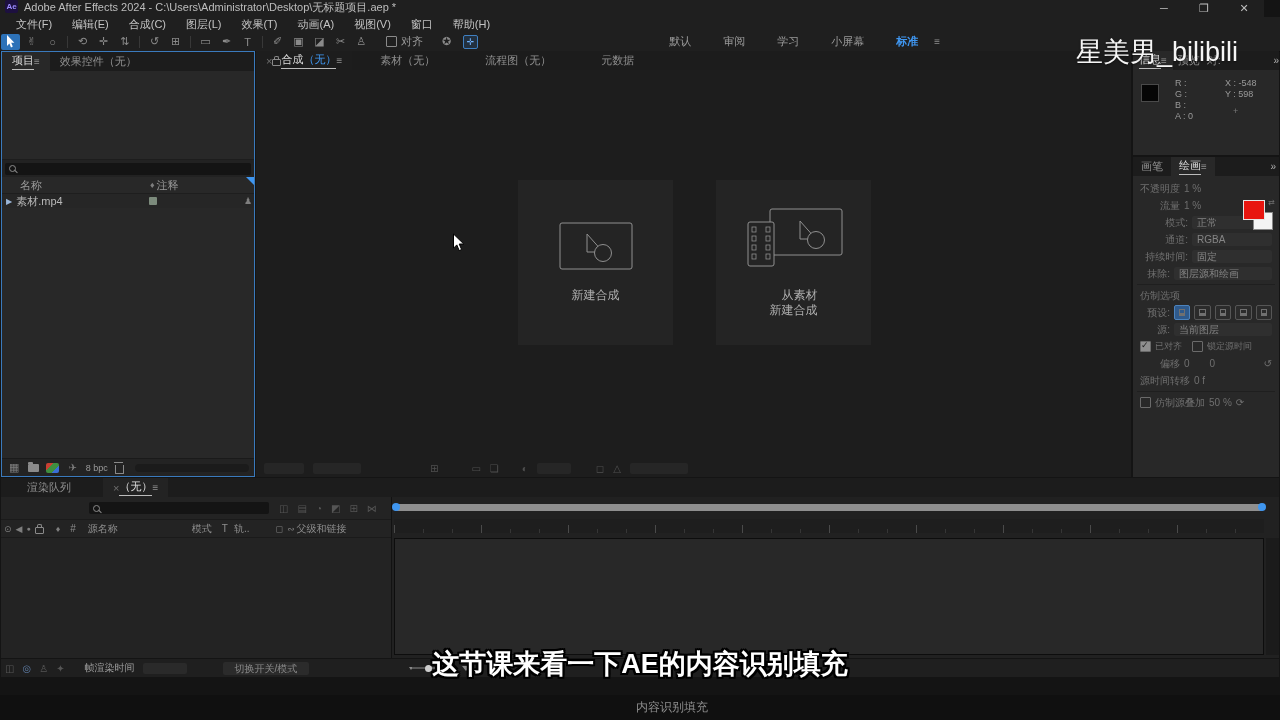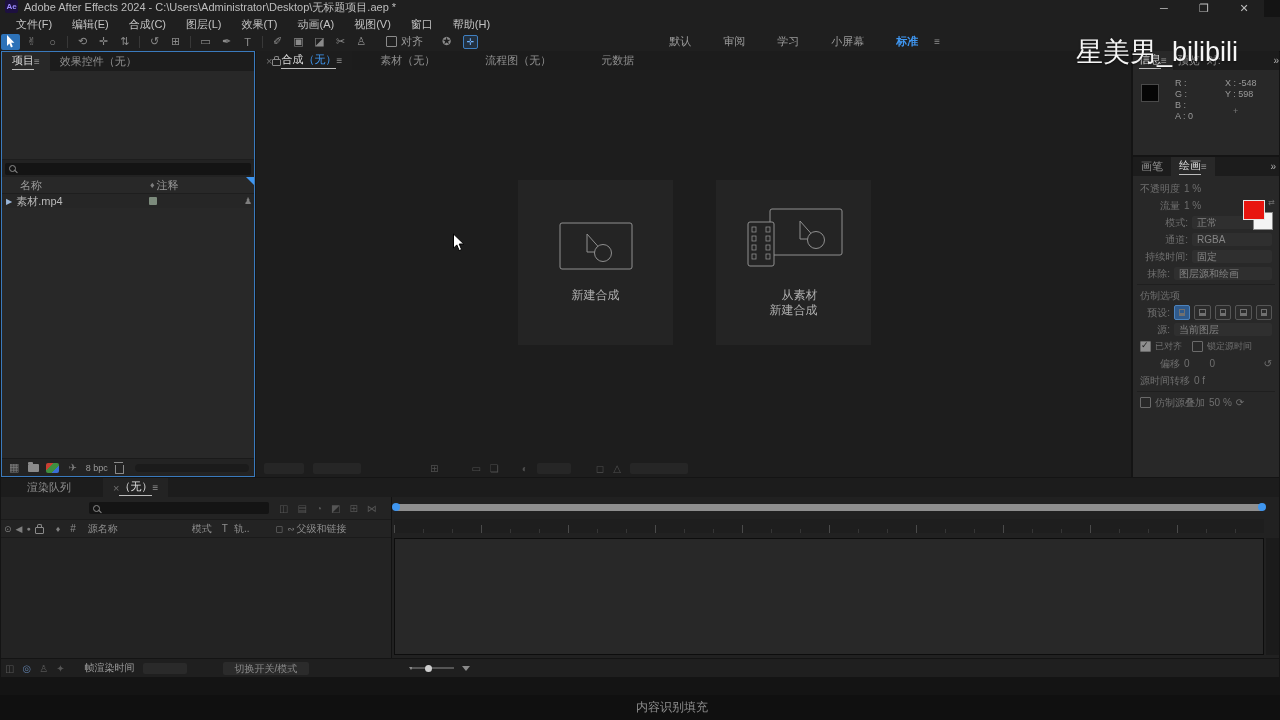--- a/index.html
+++ b/index.html
@@ -453,19 +453,20 @@
       <span class="ztrack"></span>
       <span class="tri lg"></span>
     </div>
   </div>
 
   <div id="statusbar" class="abs">
     <span>内容识别填充</span>
   </div>
 
   <div id="watermark" class="abs">星美男_bilibili</div>
+  <div id="subtitle" class="abs">这节课来看一下AE的内容识别填充</div>
   <div id="cursor" class="abs">
     <svg width="13" height="20" viewBox="0 0 13 20">
       <path d="M1.5 1 L1.5 15.2 L4.8 11.9 L7.2 17.6 L9.6 16.5 L7.2 11 L11.8 11 Z" fill="#fff" stroke="#000" stroke-width="1"></path>
     </svg>
   </div>
 
 </div>
 
 </body></html>

